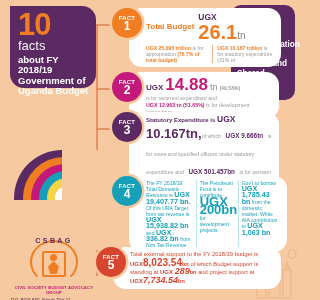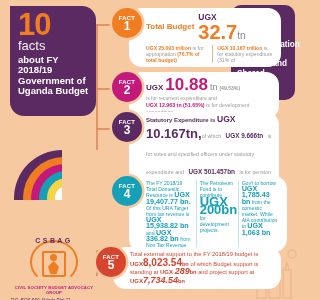--- a/index.html
+++ b/index.html
@@ -7,21 +7,21 @@
   body {
     font-family:"Liberation Sans", sans-serif;
     background:#f7c9a0;
     position:relative;
     overflow:hidden;
   }
   .canvas { position:absolute; inset:0; }
 
   
   .header-panel {
-    position:absolute; left:10px; top:6px; width:86px; height:110px;
+    position:absolute; left:10px; top:6px; width:86px; height:82px;
     background:#5b2a63; border-radius:0 14px 14px 14px;
     padding:4px 7px 0 8px; color:#fff;
   }
   .big-ten { font-size:31px; line-height:29px; color:#f07d22; font-weight:700; letter-spacing:-1px; }
   .facts-word { font-size:13px; line-height:13px; color:#f2f2f2; font-weight:400; margin-bottom:3px; }
   .about-line { font-size:9.5px; line-height:10.4px; font-weight:700; color:#ffffff; }
 
   
   .theme-panel {
     position:absolute; right:5px; top:5px; width:64px; height:95px;
@@ -167,21 +167,21 @@
   <div class="fact" id="fact1">
     <div class="badge" style="background:#f07d22;">
       <span class="b-word">FACT</span>
       <span class="b-num">1</span>
     </div>
     <div class="card">
       <div class="f1-top">
         <div class="f1-totalbudget">Total Budget</div>
         <div>
           <div class="f1-ugx">UGX</div>
-          <span class="f1-num">32.7</span><span class="f1-tn">tn</span>
+          <span class="f1-num">26.1</span><span class="f1-tn">tn</span>
         </div>
       </div>
       <div class="f1-cols">
         <div class="f1-col">
           <span class="lbl-orange">UGX 25.093 trillion</span>
           <span>is for appropriation</span>
           <span class="lbl-orange">(76.7% of total budget)</span>
         </div>
         <div class="f1-col second">
           <span class="lbl-orange">UGX 10.167 trillion</span>
@@ -192,21 +192,21 @@
   </div>
 
   <div class="fact" id="fact2">
     <div class="badge" style="background:#c2197a;">
       <span class="b-word">FACT</span>
       <span class="b-num">2</span>
     </div>
     <div class="card">
       <div class="f2-line1">
         <span class="f2-ugx">UGX</span>
-        <span class="f2-num">10.88</span>
+        <span class="f2-num">14.88</span>
         <span class="f2-tn">tn</span>
         <span class="f2-small lbl-magenta">(49.53%)</span>
         <span class="f2-small">is for recurrent expenditure and</span>
       </div>
       <div class="f2-body">
         <span class="lbl-magenta">UGX 12.963 tn</span>
         <span class="lbl-magenta">(51.65%)</span>
         <span>is for development expenditure.</span>
       </div>
     </div>

